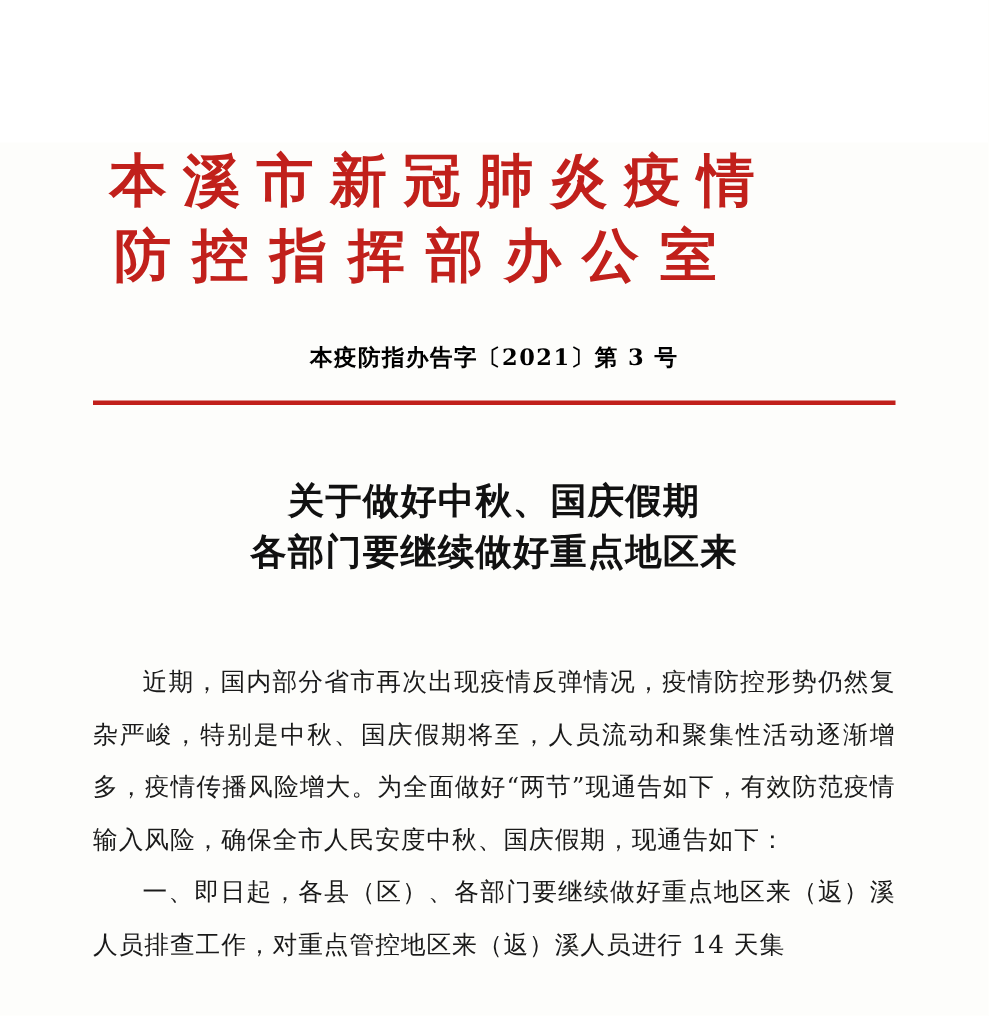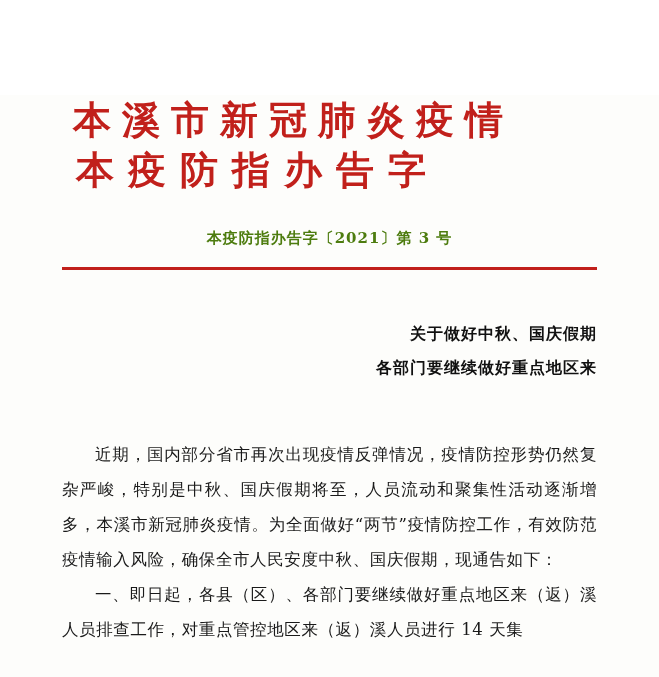--- a/index.html
+++ b/index.html
@@ -44,39 +44,39 @@
   }
 
   
   .doc-number {
     margin-top: 34px;
     text-align: center;
     font-family: "DejaVu Serif", serif;
     font-weight: bold;
     font-size: 15px;
     letter-spacing: 1px;
-    color: #4d7c0f;
+    color: #000000;
   }
 
   
   .red-rule {
     margin-top: 19px;
     height: 3px;
     background: #c1201b;
     width: 100%;
   }
 
   
   .doc-title {
     margin-top: 47px;
-    text-align: right;
+    text-align: center;
     font-family: "DejaVu Serif", serif;
     font-weight: bold;
     color: #111111;
-    font-size: 16px;
+    font-size: 24px;
     line-height: 34px;
     letter-spacing: 1px;
   }
   .doc-title .t-line {
     display: block;
     white-space: nowrap;
   }
 
   
   .body-text {
@@ -94,30 +94,30 @@
     text-indent: 2em;
   }
 </style>
 </head>
 <body>
 
 <div class="page">
 
   <div class="masthead">
     <div class="masthead-line">本溪市新冠肺炎疫情</div>
-    <div class="masthead-line second">本疫防指办告字</div>
+    <div class="masthead-line second">防控指挥部办公室</div>
   </div>
 
   <div class="doc-number">本疫防指办告字〔2021〕第 3 号</div>
 
   <div class="red-rule"></div>
 
   <div class="doc-title">
     <span class="t-line">关于做好中秋、国庆假期</span>
     <span class="t-line">各部门要继续做好重点地区来</span>
   </div>
 
   <div class="body-text">
-    <p>近期，国内部分省市再次出现疫情反弹情况，疫情防控形势仍然复杂严峻，特别是中秋、国庆假期将至，人员流动和聚集性活动逐渐增多，本溪市新冠肺炎疫情。为全面做好“两节”疫情防控工作，有效防范疫情输入风险，确保全市人民安度中秋、国庆假期，现通告如下：</p>
+    <p>近期，国内部分省市再次出现疫情反弹情况，疫情防控形势仍然复杂严峻，特别是中秋、国庆假期将至，人员流动和聚集性活动逐渐增多，疫情传播风险增大。为全面做好“两节”现通告如下，有效防范疫情输入风险，确保全市人民安度中秋、国庆假期，现通告如下：</p>
     <p>一、即日起，各县（区）、各部门要继续做好重点地区来（返）溪人员排查工作，对重点管控地区来（返）溪人员进行 14 天集</p>
   </div>
 
 </div>
 
 </body></html>

